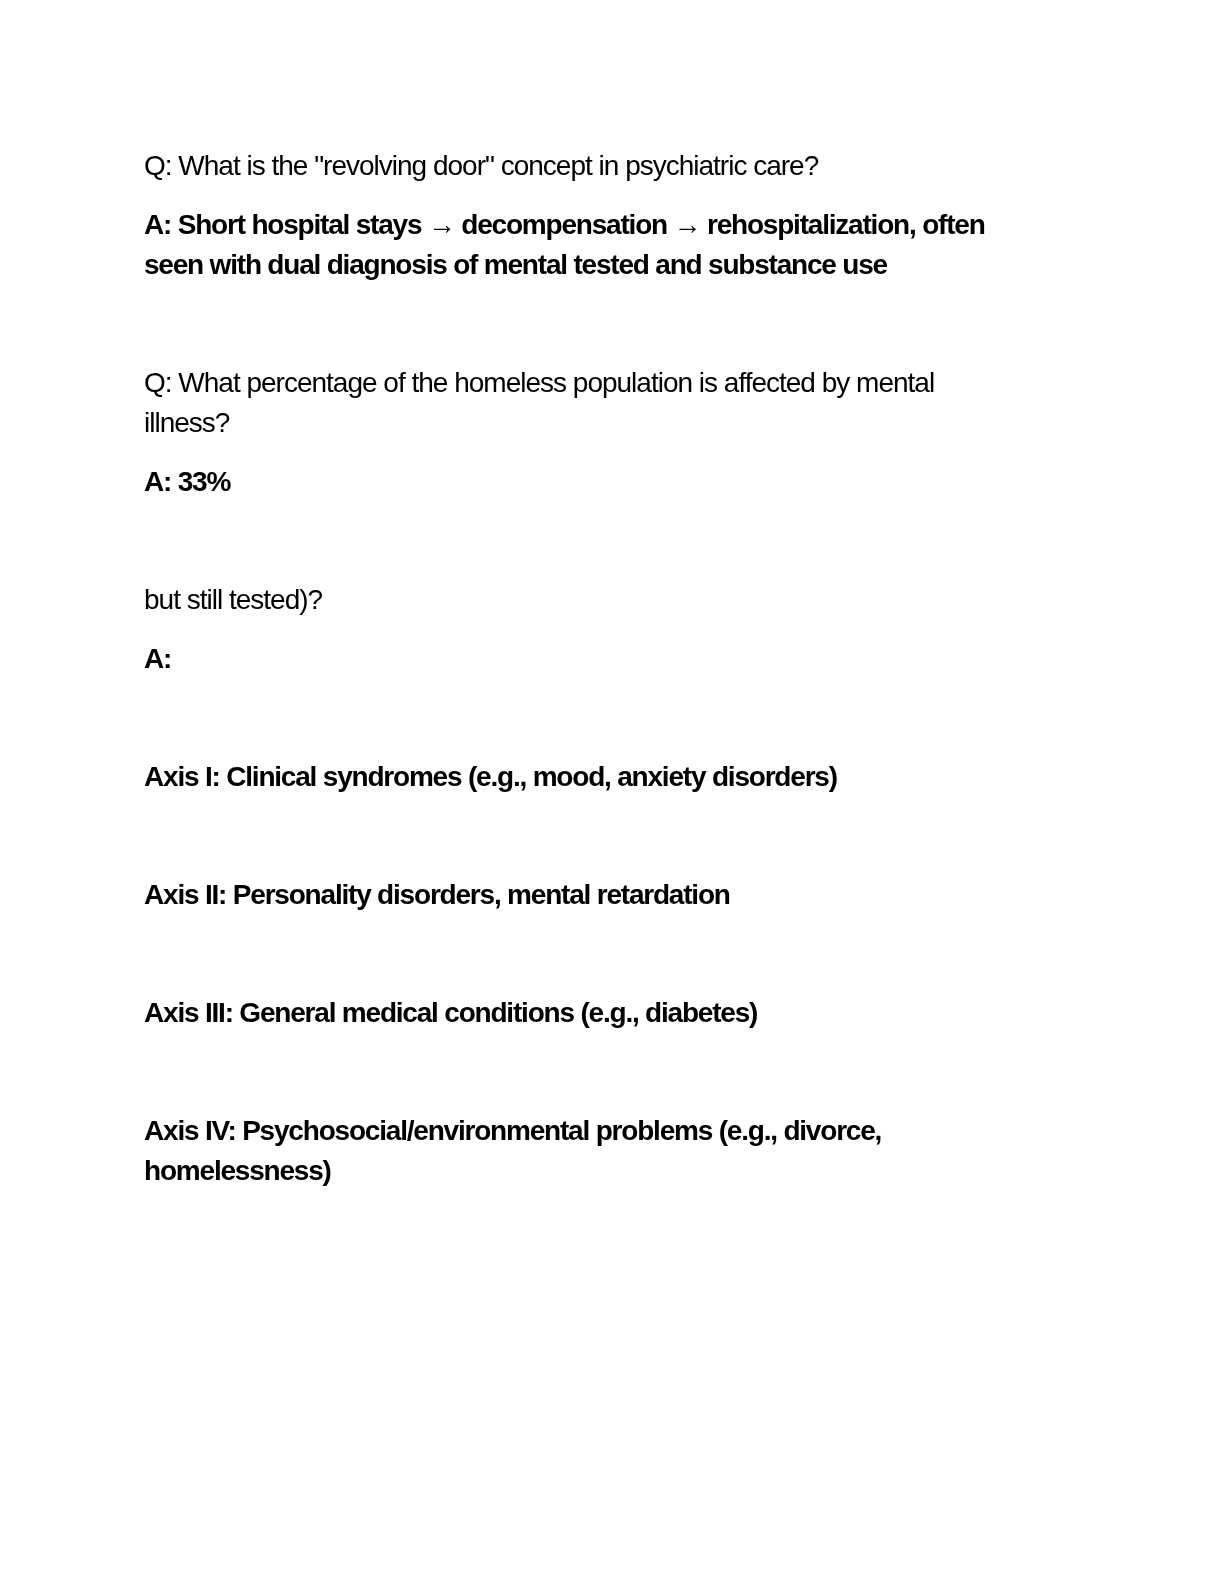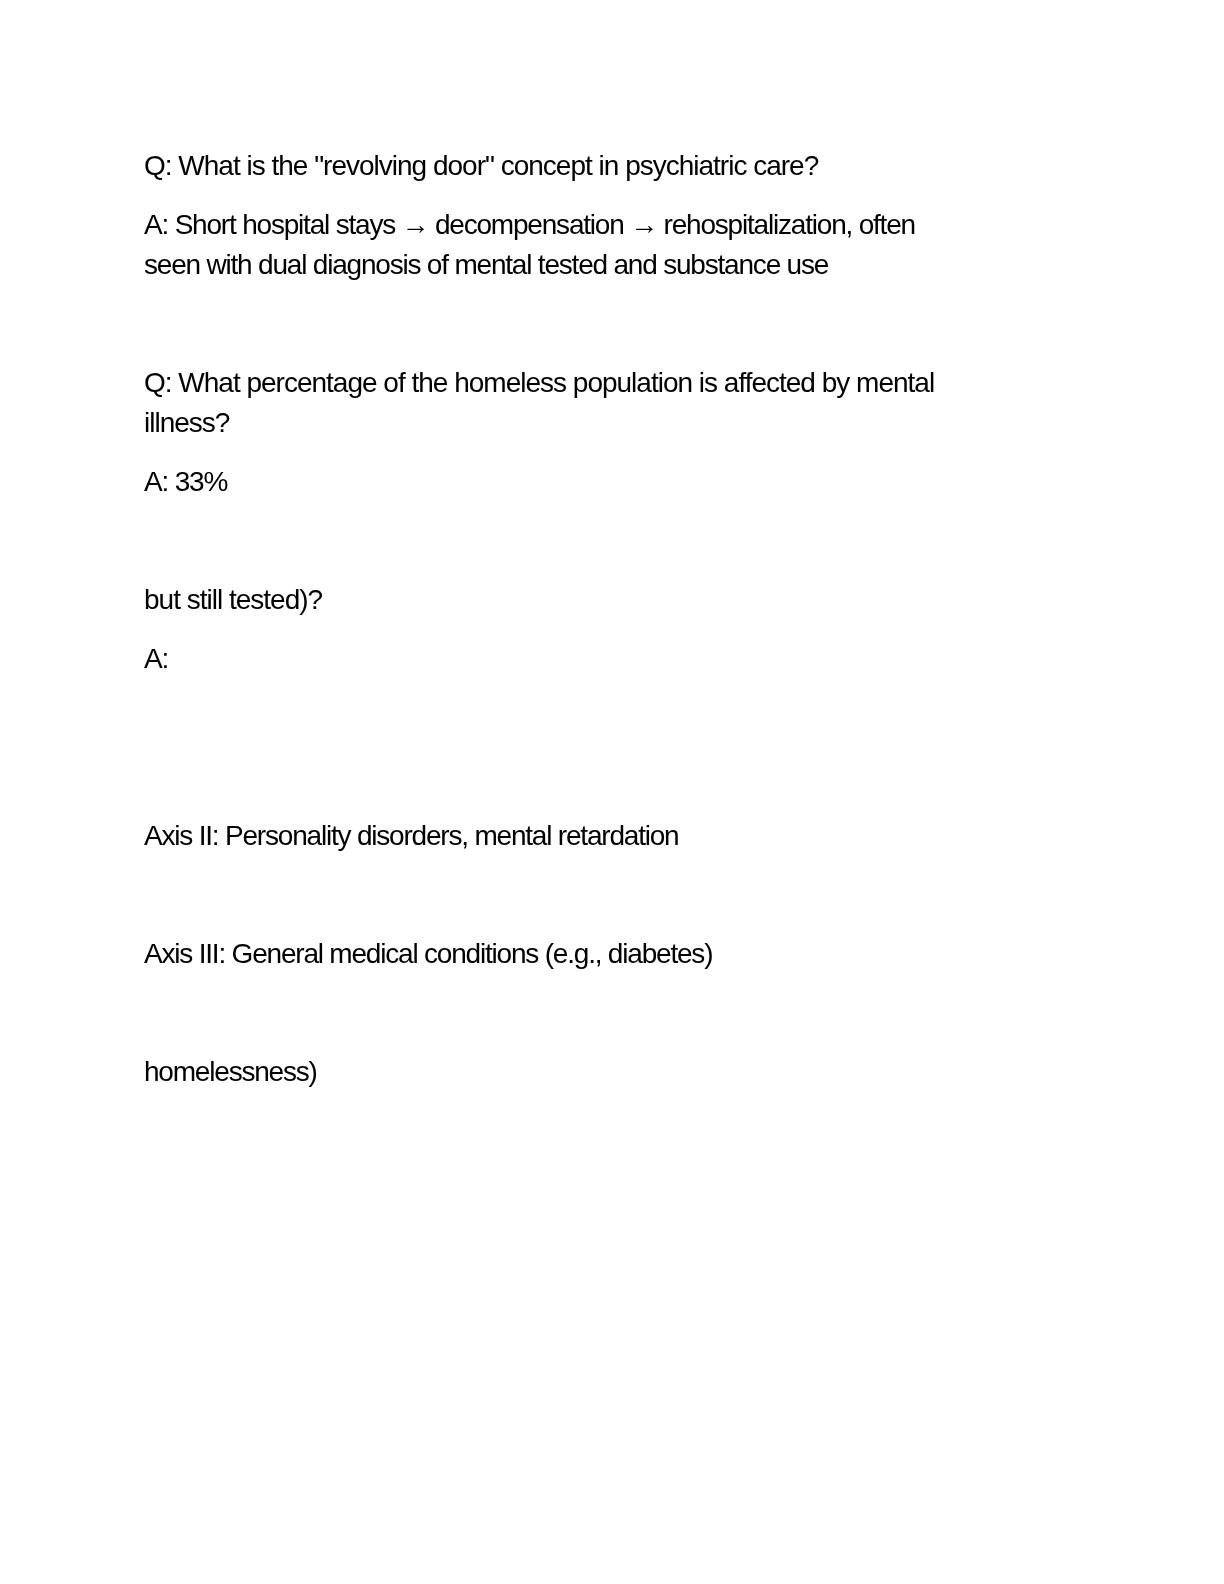--- a/index.html
+++ b/index.html
@@ -24,21 +24,21 @@
     margin: 0 0 19px 0;
   }
   .line {
     line-height: 40px;
     white-space: nowrap;
   }
   .q .line {
     font-weight: 400;
   }
   .a .line {
-    font-weight: 400;
+    font-weight: 700;
     letter-spacing: -1.2px;
   }
   .spacer {
     height: 40px;
     margin: 0 0 19px 0;
   }
 </style>
 </head>
 <body>
 
@@ -69,35 +69,39 @@
   <div class="para q">
     <div class="line">but still tested)?</div>
   </div>
 
   <div class="para a">
     <div class="line">A:</div>
   </div>
 
   <div class="spacer"></div>
 
+  <div class="para a">
+    <div class="line">Axis I: Clinical syndromes (e.g., mood, anxiety disorders)</div>
+  </div>
 
   <div class="spacer"></div>
 
   <div class="para a">
     <div class="line">Axis II: Personality disorders, mental retardation</div>
   </div>
 
   <div class="spacer"></div>
 
   <div class="para a">
     <div class="line">Axis III: General medical conditions (e.g., diabetes)</div>
   </div>
 
   <div class="spacer"></div>
 
   <div class="para a">
+    <div class="line">Axis IV: Psychosocial/environmental problems (e.g., divorce,</div>
     <div class="line">homelessness)</div>
   </div>
 
   <div class="spacer"></div>
 
 
 </div>
 
 </body></html>

